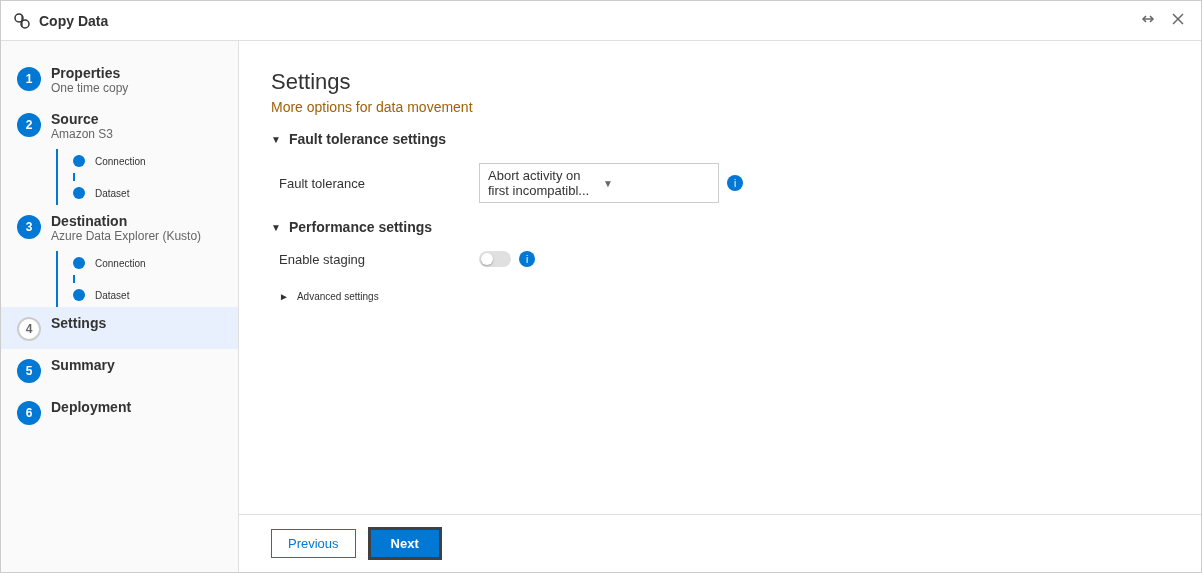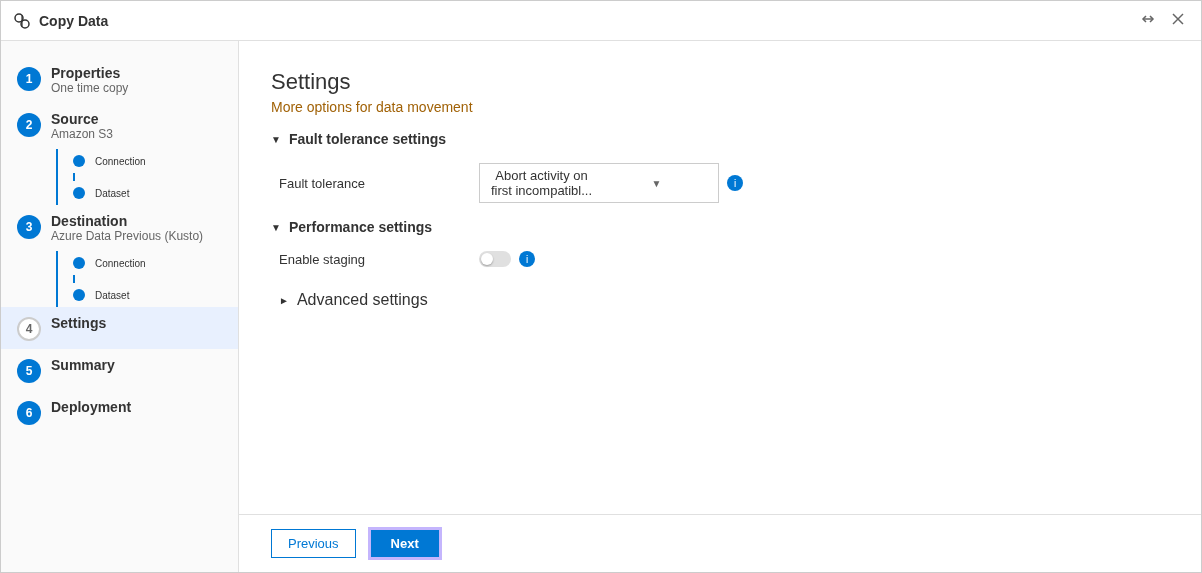--- a/index.html
+++ b/index.html
@@ -171,21 +171,20 @@
     }
     .form-label {
       width: 200px;
       font-size: 13px;
       color: #333;
     }
     .form-control {
       display: flex;
       align-items: center;
       gap: 8px;
-      text-align: center;
     }
     .select-dropdown {
       display: flex;
       align-items: center;
       border: 1px solid #ccc;
       background: #fff;
       padding: 4px 8px;
       font-size: 13px;
       color: #333;
       cursor: pointer;
@@ -239,42 +238,42 @@
       align-items: center;
       padding: 8px 8px;
       cursor: pointer;
     }
     .expand-icon {
       font-size: 10px;
       color: #333;
       margin-right: 8px;
     }
     .advanced-label {
-      font-size: 16px;
+      font-size: 10px;
       color: #333;
     }
     .footer {
       border-top: 1px solid #e0e0e0;
       padding: 12px 32px;
       display: flex;
       align-items: center;
       gap: 12px;
       background: #fff;
     }
     .btn-previous {
       padding: 6px 16px;
       border: 1px solid #0078d4;
       background: #fff;
       color: #0078d4;
       font-size: 13px;
       cursor: pointer;
     }
     .btn-next {
       padding: 6px 20px;
-      border: 3px solid #c4b5fd;
+      border: 3px solid #404040;
       background: #0078d4;
       color: #fff;
       font-size: 13px;
       cursor: pointer;
       font-weight: 600;
     }
     .sidebar-sub-block {
       padding-left: 50px;
     }
   </style>
@@ -346,21 +345,21 @@
               <span class="sub-label">Dataset</span>
             </div>
           </div>
         </div>
       </div>
 
       <div class="step-item">
         <div class="step-circle blue">3</div>
         <div class="step-text">
           <div class="step-label">Destination</div>
-          <div class="step-sublabel">Azure Data Previous (Kusto)</div>
+          <div class="step-sublabel">Azure Data Explorer (Kusto)</div>
         </div>
       </div>
       <div class="sidebar-sub-block">
         <div style="display:flex;align-items:stretch;">
           <div style="display:flex;flex-direction:column;align-items:center;margin-right:10px;width:12px;">
             <div style="width:2px;flex:1;background:#0078d4;"></div>
           </div>
           <div style="flex:1;">
             <div class="sub-item">
               <div class="sub-dot"></div>

